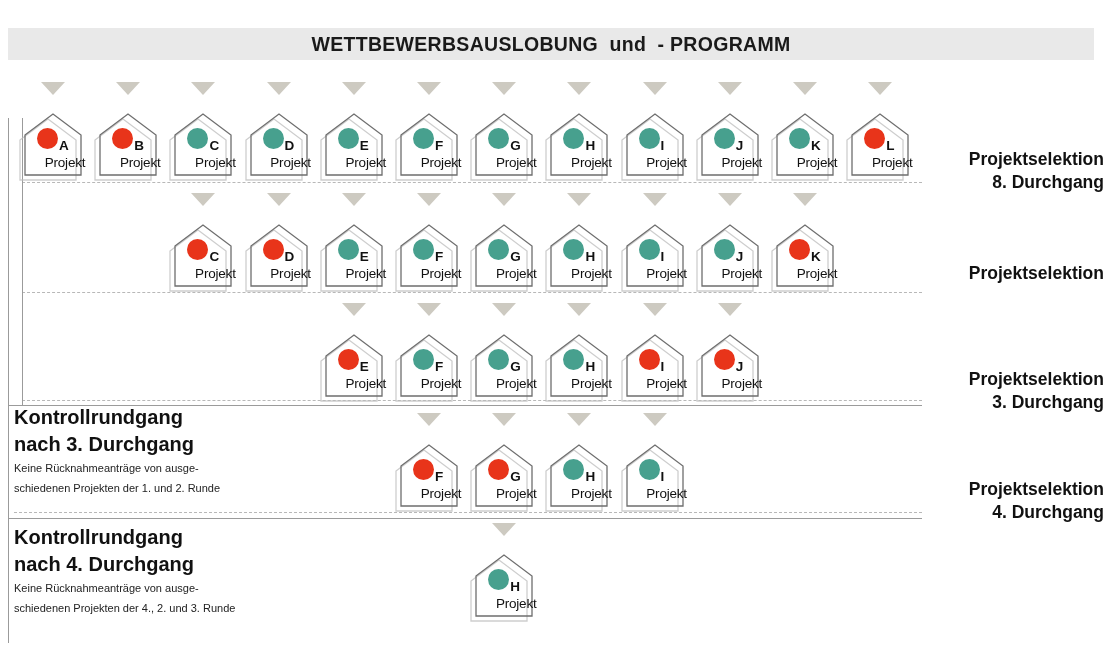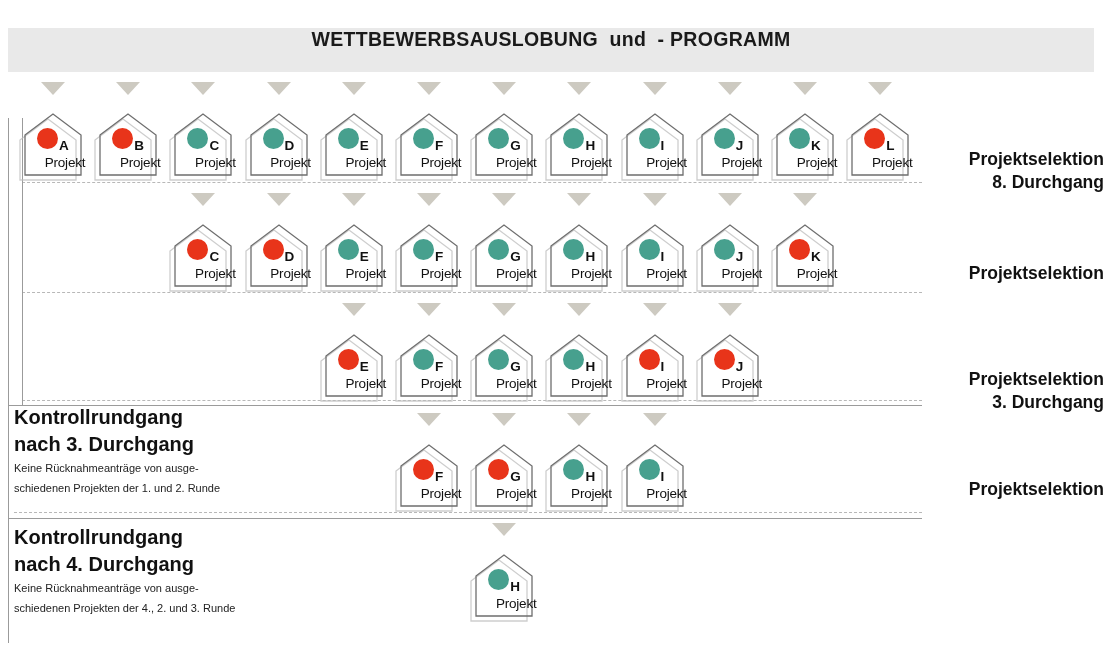--- a/index.html
+++ b/index.html
@@ -9,23 +9,23 @@
     background:#ffffff;
     font-family:"Liberation Sans", sans-serif;
     color:#111;
     overflow:hidden;
     position:relative;
   }
   #stage{position:relative;width:1110px;height:650px;}
 
   
   .header-bar{
-    position:absolute;left:8px;top:28px;width:1086px;height:44px;
+    position:absolute;left:8px;top:28px;width:1086px;height:32px;
     background:#e9e9e9;
-    display:flex;justify-content:center;
+    display:flex;align-items:center;justify-content:center;
   }
   .header-title{
     font-size:19.5px;font-weight:bold;letter-spacing:.3px;
     color:#1a1a1a;white-space:pre;
   }
 
   
   .vline{position:absolute;width:0;border-left:1.6px solid #9b9b9b;}
   .hline-solid{position:absolute;height:0;border-top:1.6px solid #9b9b9b;}
   .dashed{
@@ -107,20 +107,21 @@
   </div>
   <div class="right-label" style="top:262px;">
     <div>Projektselektion</div>
   </div>
   <div class="right-label" style="top:368px;">
     <div>Projektselektion</div>
     <div>3. Durchgang</div>
   </div>
   <div class="right-label" style="top:478px;">
     <div>Projektselektion</div>
+    <div>4. Durchgang</div>
   </div>
 
   <div class="ctrl" style="top:404px;">
     <div class="ct-h">Kontrollrundgang</div>
     <div class="ct-h">nach 3. Durchgang</div>
     <div class="ct-l">Keine Rücknahmeanträge von ausge-</div>
     <div class="ct-l">schiedenen Projekten der 1. und 2. Runde</div>
   </div>
 
   <div class="ctrl" style="top:524px;">

